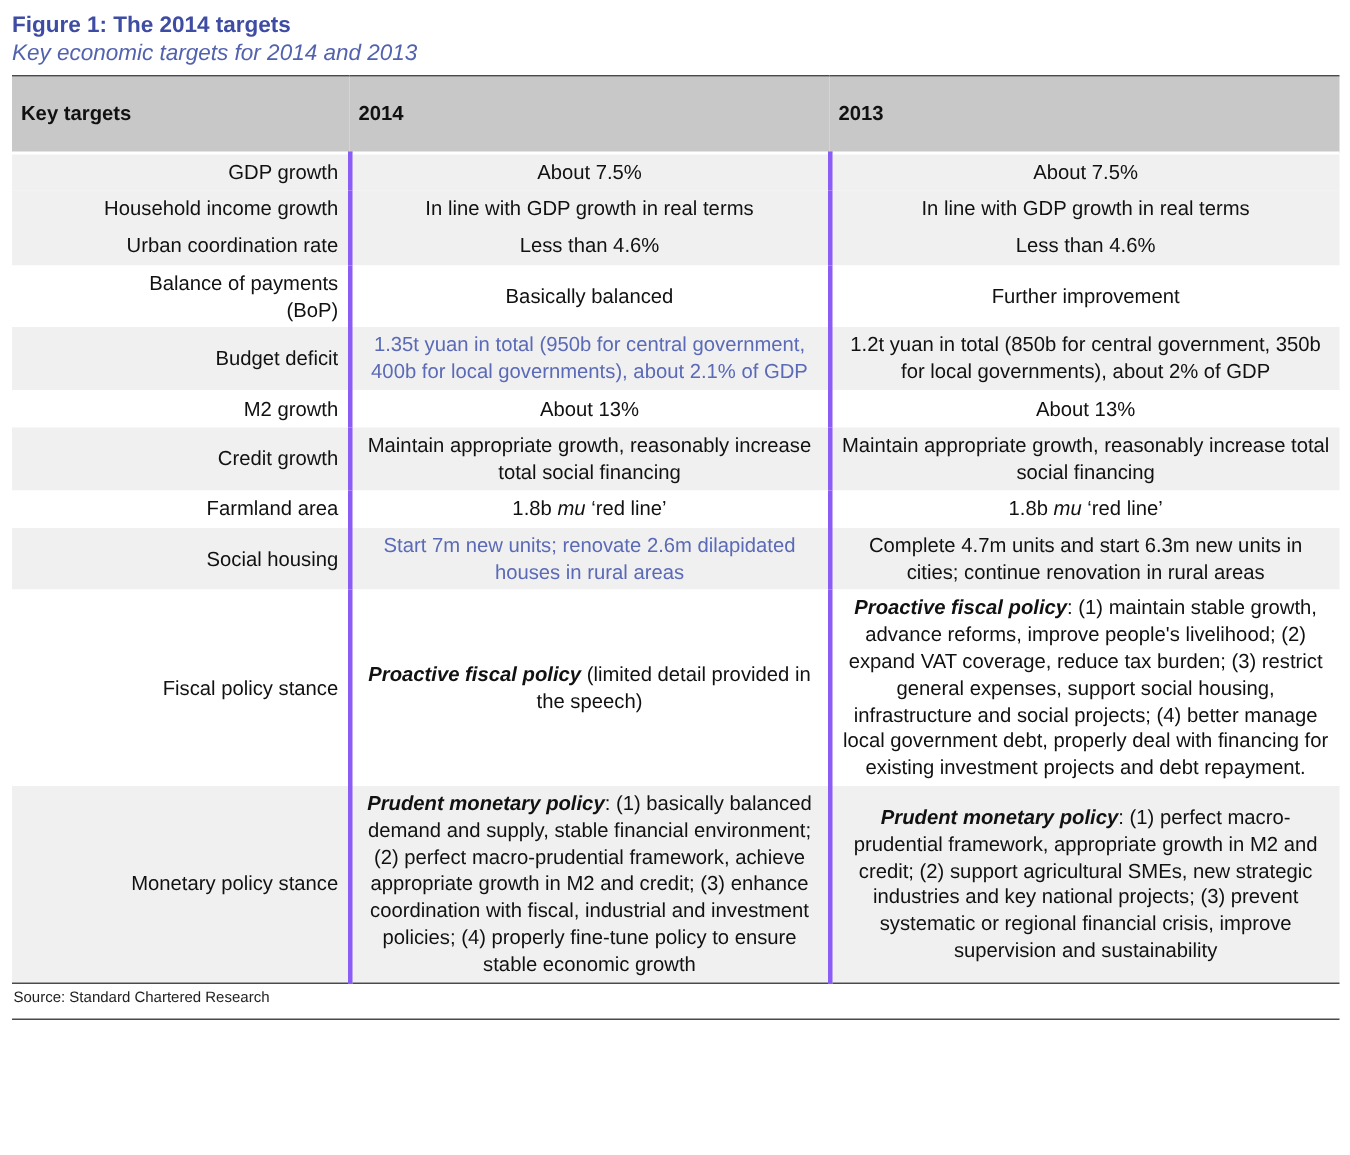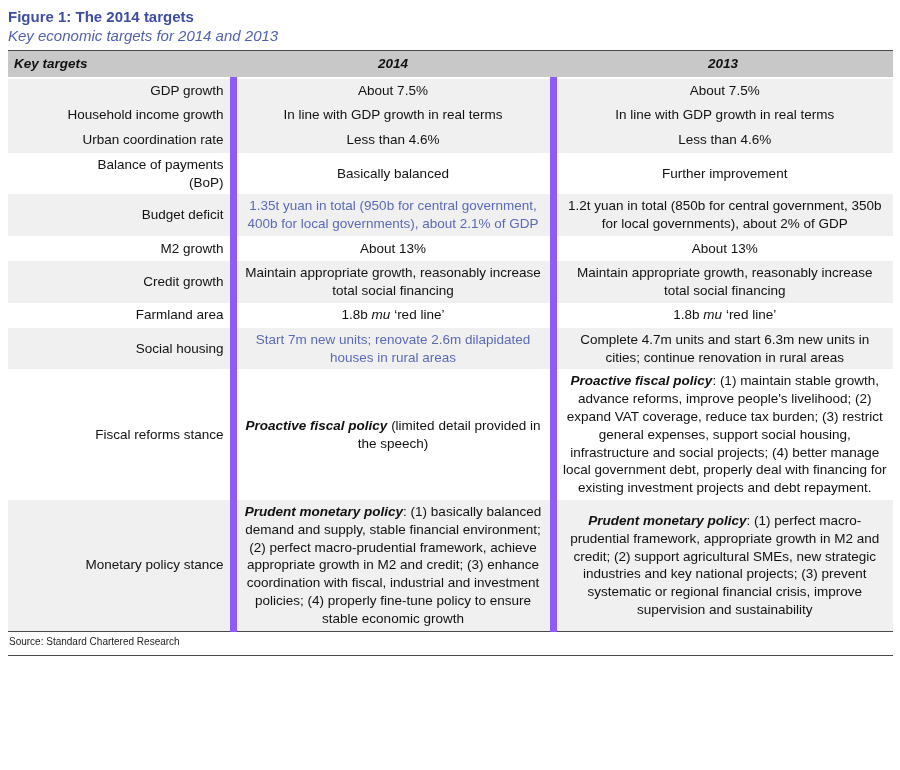--- a/index.html
+++ b/index.html
@@ -33,29 +33,28 @@
     border-top:1px solid var(--border-dark);
     border-bottom:1px solid var(--border-dark);
     font-size:13.5px;line-height:1.32;
   }
   col.c-label{width:225px;}
   col.c-2014{width:320px;}
   col.c-2013{width:340px;}
   thead th{
     background:var(--header-bg);
     font-weight:bold;font-size:13.5px;
-    padding:4px 6px;
+    padding:16px 6px;
     border-bottom:2px solid #ffffff;
-    font-style:italic;
   }
   thead th.h-label{text-align:left;}
-  thead th.h-year{text-align:center;}
+  thead th.h-year{text-align:left;}
   tbody td{
     padding:3px 6px;vertical-align:middle;
-    border-left:7px solid #8b5cf6;
+    border-left:3px solid #8b5cf6;
   }
   tbody td:first-child{border-left:none;}
   tbody tr{background:#ffffff;}
   tbody tr.shaded{background:var(--shade-bg);}
   td.label-cell{
     text-align:right;white-space:pre-line;
   }
   td.value-cell{text-align:center;}
   tbody tr{height:25px;}
   .b{font-weight:bold;font-style:italic;}
@@ -130,21 +129,21 @@
         <td class="label-cell">Farmland area</td>
         <td class="value-cell"><span>1.8b </span><span class="i">mu</span><span> ‘red line’</span></td>
         <td class="value-cell"><span>1.8b </span><span class="i">mu</span><span> ‘red line’</span></td>
       </tr>
       <tr class="shaded">
         <td class="label-cell">Social housing</td>
         <td class="value-cell"><span class="blue">Start 7m new units; renovate 2.6m dilapidated houses in rural areas</span></td>
         <td class="value-cell"><span>Complete 4.7m units and start 6.3m new units in cities; continue renovation in rural areas</span></td>
       </tr>
       <tr>
-        <td class="label-cell">Fiscal reforms stance</td>
+        <td class="label-cell">Fiscal policy stance</td>
         <td class="value-cell"><span class="b">Proactive fiscal policy</span><span> (limited detail provided in the speech)</span></td>
         <td class="value-cell"><span class="b">Proactive fiscal policy</span><span>: (1) maintain stable growth, advance reforms, improve people's livelihood; (2) expand VAT coverage, reduce tax burden; (3) restrict general expenses, support social housing, infrastructure and social projects; (4) better manage local government debt, properly deal with financing for existing investment projects and debt repayment.</span></td>
       </tr>
       <tr class="shaded">
         <td class="label-cell">Monetary policy stance</td>
         <td class="value-cell"><span class="b">Prudent monetary policy</span><span>: (1) basically balanced demand and supply, stable financial environment; (2) perfect macro-prudential framework, achieve appropriate growth in M2 and credit; (3) enhance coordination with fiscal, industrial and investment policies; (4) properly fine-tune policy to ensure stable economic growth</span></td>
         <td class="value-cell"><span class="b">Prudent monetary policy</span><span>: (1) perfect macro-prudential framework, appropriate growth in M2 and credit; (2) support agricultural SMEs, new strategic industries and key national projects; (3) prevent systematic or regional financial crisis, improve supervision and sustainability</span></td>
       </tr>
     </tbody>
 </table>

